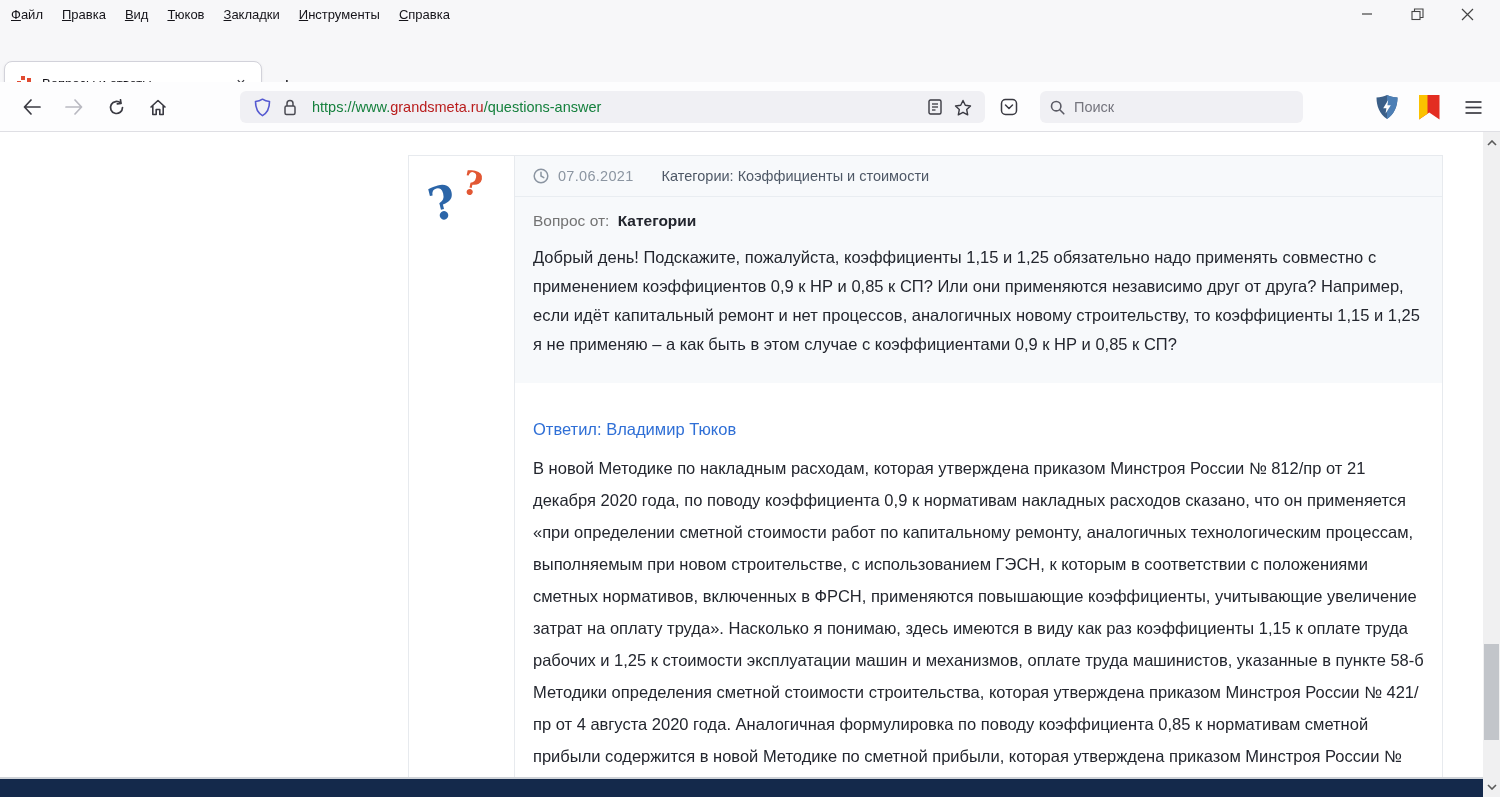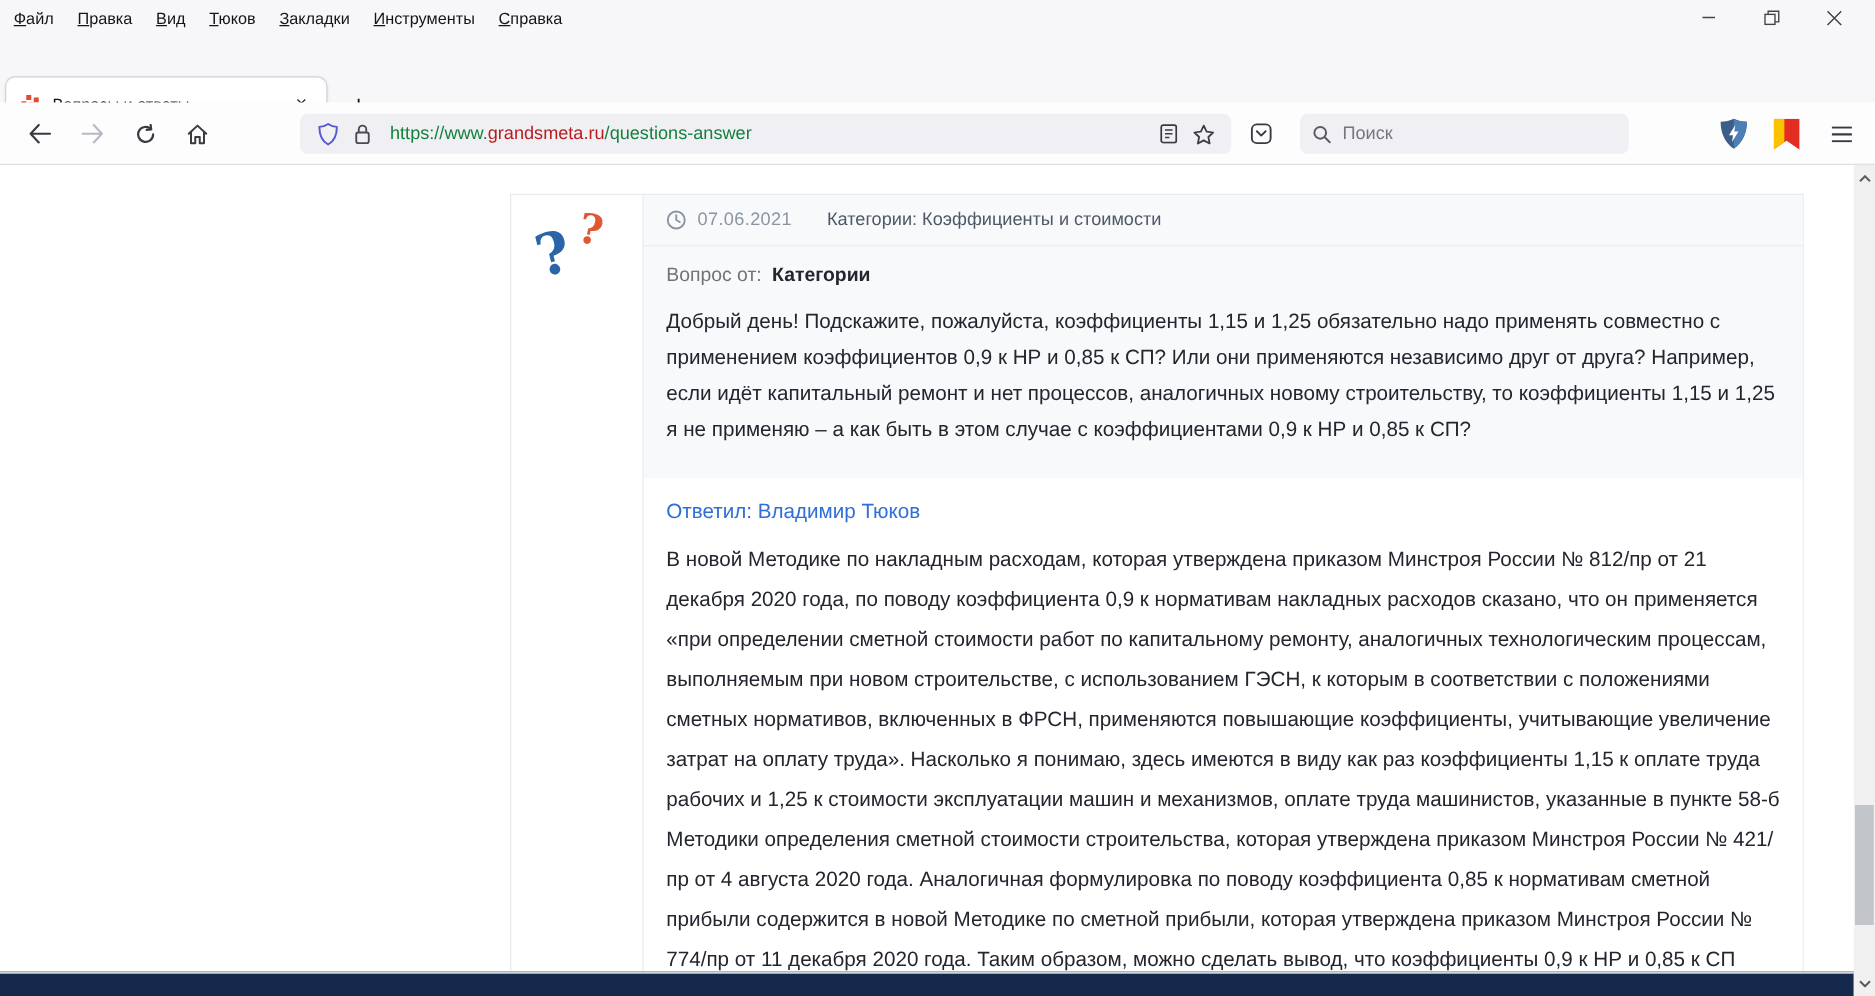--- a/index.html
+++ b/index.html
@@ -64,21 +64,21 @@
   .q-section { background:#f7f9fb; }
   .meta-row { display:flex; align-items:center; height:41px; padding:0 18px;
               border-bottom:1px solid #e9edf1; }
   .meta-date { font-size:14.5px; color:#8b95a1; margin-left:9px; letter-spacing:.3px; }
   .meta-cats { font-size:14.5px; color:#4e5866; margin-left:28px; }
   .author-row { padding:15px 18px 0; font-size:15.5px; }
   .author-label { color:#737373; }
   .author-name { color:#23262e; font-weight:700; margin-left:4px; }
   .q-text { padding:13px 18px 24px; font-size:16.5px; line-height:29px; color:#23262e; }
   .a-section { background:#fff; padding:17px 18px 26px; }
-  .a-by { font-size:16.5px; color:#2f6fd6; cursor:pointer; }
+  .a-by { font-size:16.5px; color:#2f6fd6; cursor:pointer;margin-top:20px; }
   .a-text { margin-top:13px; font-size:16.5px; line-height:32px; color:#23262e; }
 
   
   .footer-bar { position:absolute; left:0; top:777px; width:1483px; height:20px;
                 background:#14294b; border-top:2px solid #cfd3d8; }
 
   
   .scrollbar { position:absolute; right:0; top:132px; width:17px; height:665px; background:#f0f0f1; }
   .sb-arrow { position:absolute; left:0; width:17px; height:17px; display:flex;
               align-items:center; justify-content:center; }

